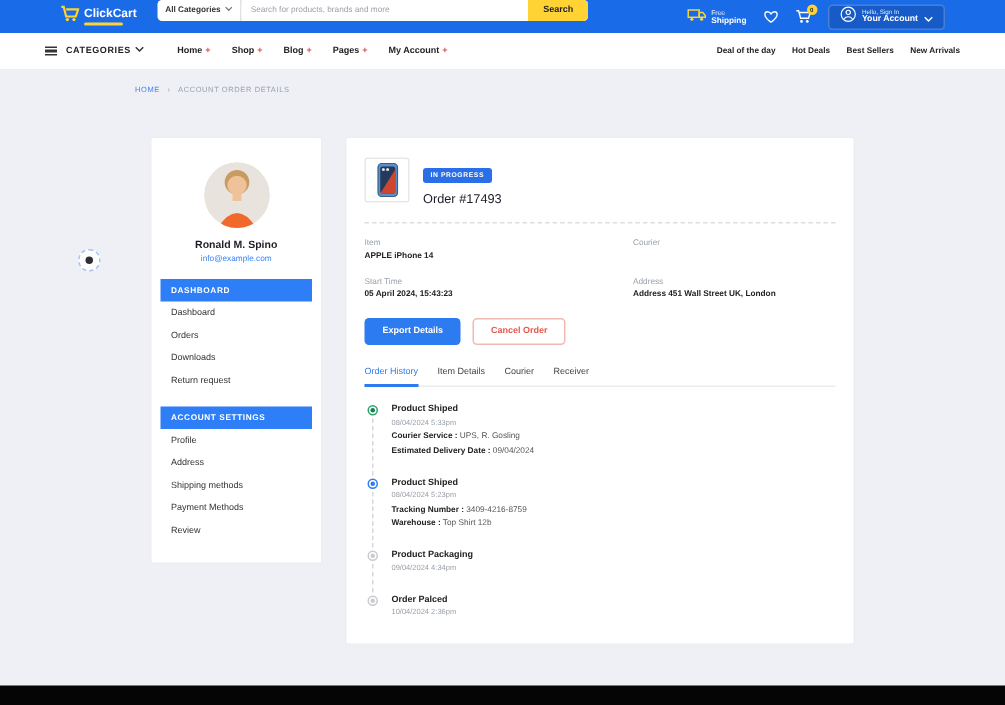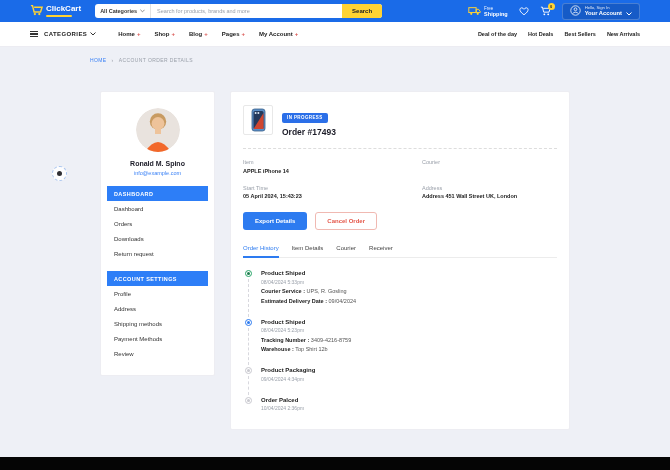--- a/index.html
+++ b/index.html
@@ -1,20 +1,20 @@
 <!DOCTYPE html>
 <html><head>
 <meta charset="utf-8">
 <style>
   * { margin:0; padding:0; box-sizing:border-box; }
   html,body { width:670px; height:470px; overflow:hidden; }
   body { font-family:"Liberation Sans", sans-serif; background:#eef0f6; position:relative; color:#222; }
 
   
-  .top-header { height:22px; background:#1a6be8; display:flex; align-items:center; padding:0 30px; }
+  .top-header { height:22px; background:#1a6be8; display:flex; padding:0 40px; }
   .logo { display:flex; align-items:center; gap:3px; cursor:pointer; }
   .logo-text { color:#fff; font-size:8px; font-weight:bold; line-height:1; }
   .logo-tag { width:26px; height:2px; background:#ffd333; margin-top:2px; border-radius:1px; }
   .searchbar { display:flex; align-items:center; background:#fff; border-radius:3px; height:14px; width:287px; margin-left:14px; overflow:hidden; }
   .cat-select { font-size:5.5px; font-weight:bold; color:#333; padding:0 5px; height:100%; display:flex; align-items:center; gap:3px; border-right:1px solid #e2e2e2; white-space:nowrap; cursor:pointer; }
   .searchbar input { flex:1; border:none; outline:none; font-size:5.5px; padding:0 6px; color:#333; min-width:0; }
   .searchbar input::placeholder { color:#9aa0aa; }
   .search-btn { background:#ffd333; border:none; height:100%; padding:0 10px; font-size:6px; font-weight:bold; color:#222; cursor:pointer; font-family:inherit; }
   .header-right { margin-left:auto; display:flex; align-items:center; gap:11px; }
   .free-ship { display:flex; align-items:center; gap:3px; color:#fff; cursor:pointer; }
@@ -51,21 +51,21 @@
   .profile-name { text-align:center; font-size:7px; font-weight:bold; margin-top:8px; color:#1c1c28; }
   .profile-email { text-align:center; font-size:5.5px; color:#3b82f6; margin-top:3px; cursor:pointer; }
   .side-sec { margin:10px 6px 0; background:#2d7ef7; color:#fff; font-size:5.5px; font-weight:bold; letter-spacing:.4px; padding:4.5px 7px; cursor:default; }
   .side-item { font-size:6px; color:#333; padding:4.5px 13px; cursor:pointer; }
 
   
   .main-panel { width:340px; padding:13px 12px 18px; }
   .order-head { display:flex; gap:9px; align-items:flex-start; }
   .thumb { width:30px; height:30px; border:1px solid #e8e8e8; border-radius:2px; display:flex; align-items:center; justify-content:center; }
   .status-badge { display:inline-block; background:#2b6fe8; color:#fff; font-size:4.5px; font-weight:bold; letter-spacing:.4px; padding:2.5px 5px; border-radius:2px; }
-  .order-title { font-size:8.5px; font-weight:bold; color:#1c1c28; margin-top:4px; }
+  .order-title { font-size:8.5px; font-weight:normal; color:#1c1c28; margin-top:4px; }
   .dashed-divider { border-top:1px dashed #ddd; margin:11px 0 10px; }
   .fields { display:grid; grid-template-columns:57% 43%; row-gap:11px; }
   .f-label { font-size:5.5px; color:#9aa0aa; }
   .f-value { font-size:5.5px; font-weight:bold; color:#222; margin-top:2.5px; min-height:6px; }
   .btn-row { margin-top:13px; display:flex; gap:8px; }
   .btn-primary { background:#2d7bf0; color:#fff; border:none; border-radius:3px; font-size:6px; font-weight:bold; padding:5px 12px; cursor:pointer; font-family:inherit; }
   .btn-danger { background:#fff; color:#e4584b; border:1px solid #f0b9b2; border-radius:3px; font-size:6px; font-weight:bold; padding:5px 11px; cursor:pointer; font-family:inherit; }
   .tabs { margin-top:15px; display:flex; gap:13px; border-bottom:1px solid #ececec; }
   .tab { font-size:6px; color:#444; padding-bottom:5px; cursor:pointer; white-space:nowrap; }
   .tab.active { color:#2d7bf0; border-bottom:2px solid #2d7bf0; margin-bottom:-1px; }

